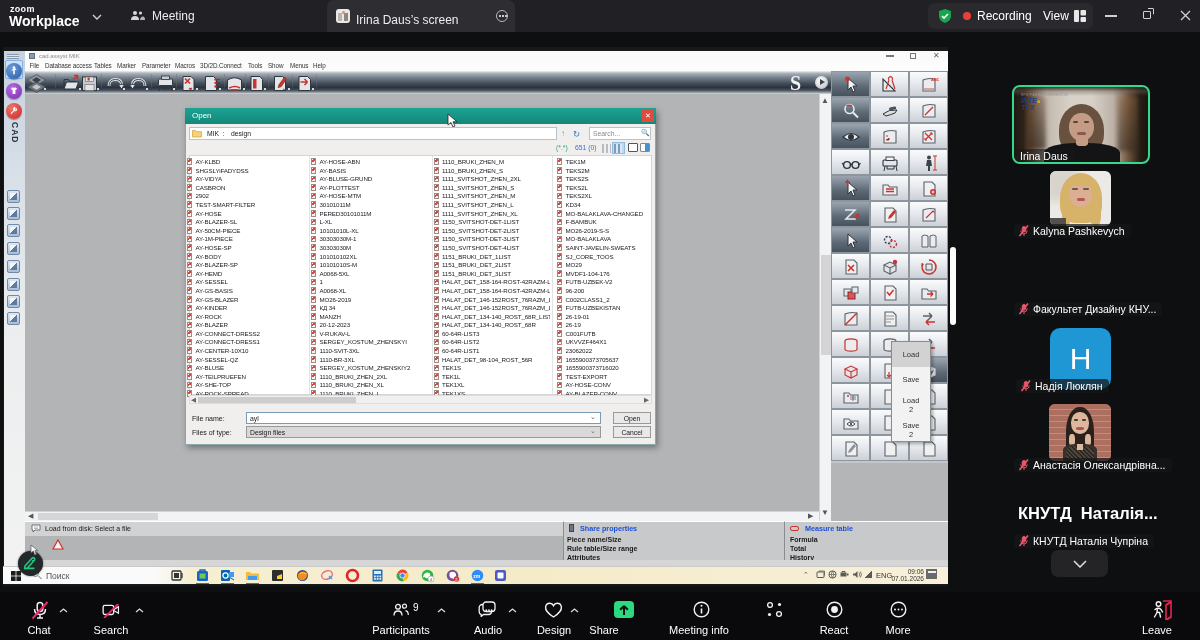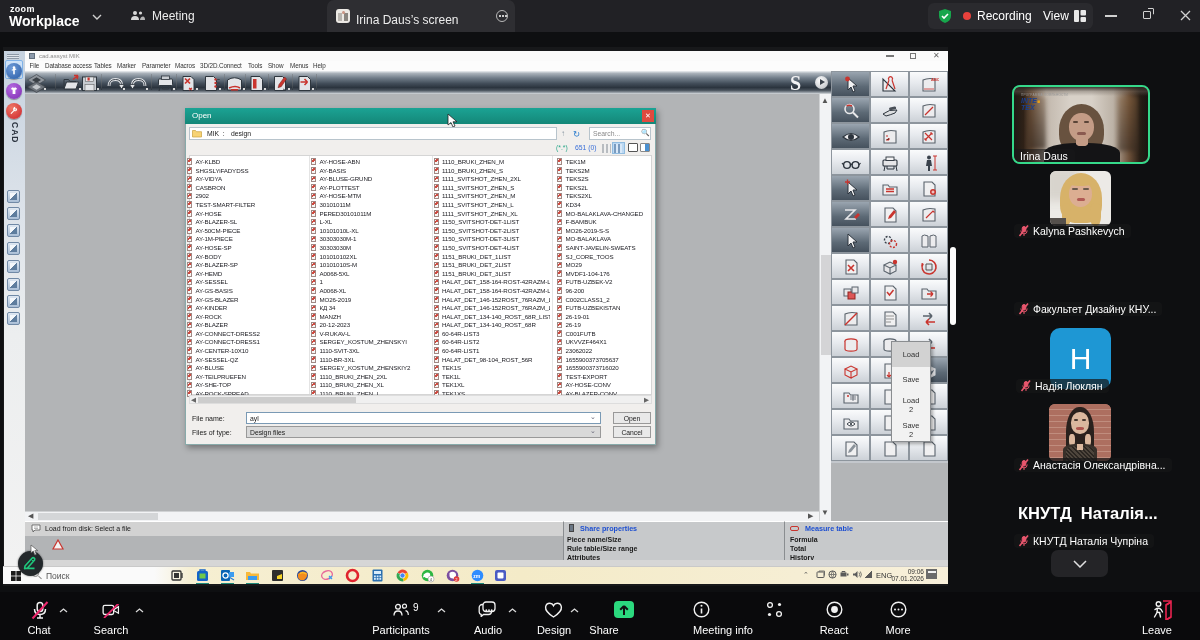--- a/index.html
+++ b/index.html
@@ -952,21 +952,21 @@
 <div class="a" style="left:614px;top:601px;width:20px;height:17px;border-radius:4px;background:#2bd97e"></div>
 <svg class="a" width="12" height="13" viewBox="0 0 12 13" style="left:618px;top:603px">
       <path d="M6 12 V3 M6 3 L2.2 6.8 M6 3 L9.8 6.8" stroke="#111" stroke-width="2" fill="none"></path>
     </svg>
 <div class="blab" style="left:581px;top:624px;width:46px">Share</div>
 <svg class="a" width="17" height="17" viewBox="0 0 17 17" style="left:693px;top:601px">
       <circle cx="8.5" cy="8.5" r="7.3" fill="none" stroke="#f2f2f2" stroke-width="1.4"></circle>
       <circle cx="8.5" cy="4.8" r="1" fill="#f2f2f2"></circle>
       <path d="M8.5 7.5 V12.5" stroke="#f2f2f2" stroke-width="1.6"></path>
     </svg>
-<div class="blab" style="left:688px;top:624px;width:70px">Meeting info</div>
+<div class="blab" style="left:664px;top:624px;width:70px">Meeting info</div>
 <svg class="a" width="17" height="17" viewBox="0 0 17 17" style="left:766px;top:601px">
       <circle cx="4" cy="4" r="2.4" fill="none" stroke="#f2f2f2" stroke-width="1.3"></circle>
 <circle cx="13" cy="13" r="2.4" fill="none" stroke="#f2f2f2" stroke-width="1.3"></circle>
 <circle cx="13.5" cy="3.5" r="1.6" fill="#f2f2f2"></circle>
       <circle cx="3.5" cy="13.5" r="1.6" fill="#f2f2f2"></circle>
     </svg>
 <div class="blab" style="left:751px;top:648px;width:46px">Apps</div>
 <svg class="a" width="17" height="17" viewBox="0 0 17 17" style="left:826px;top:601px">
       <circle cx="8.5" cy="8.5" r="7.3" fill="none" stroke="#f2f2f2" stroke-width="1.4"></circle>
       <circle cx="8.5" cy="8.5" r="3.4" fill="#f2f2f2"></circle>

